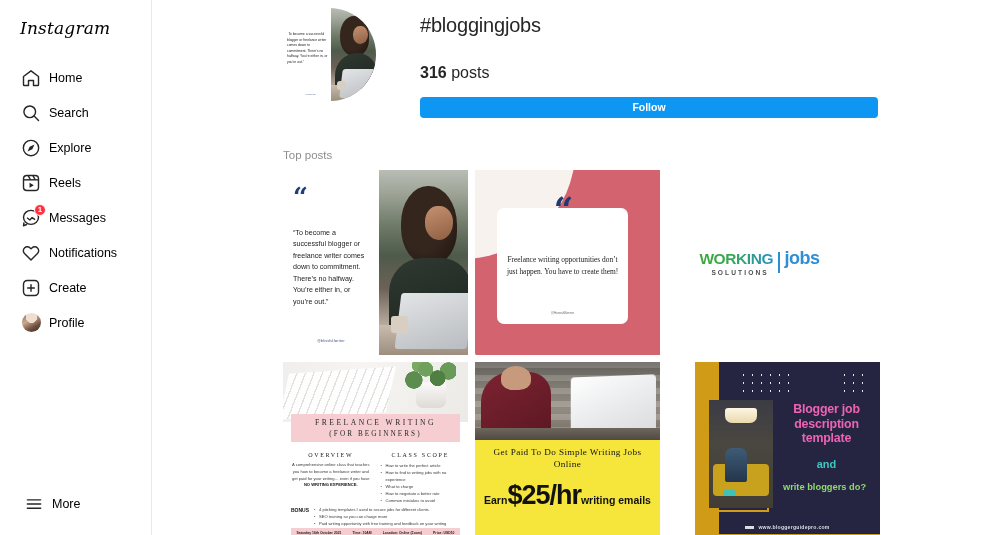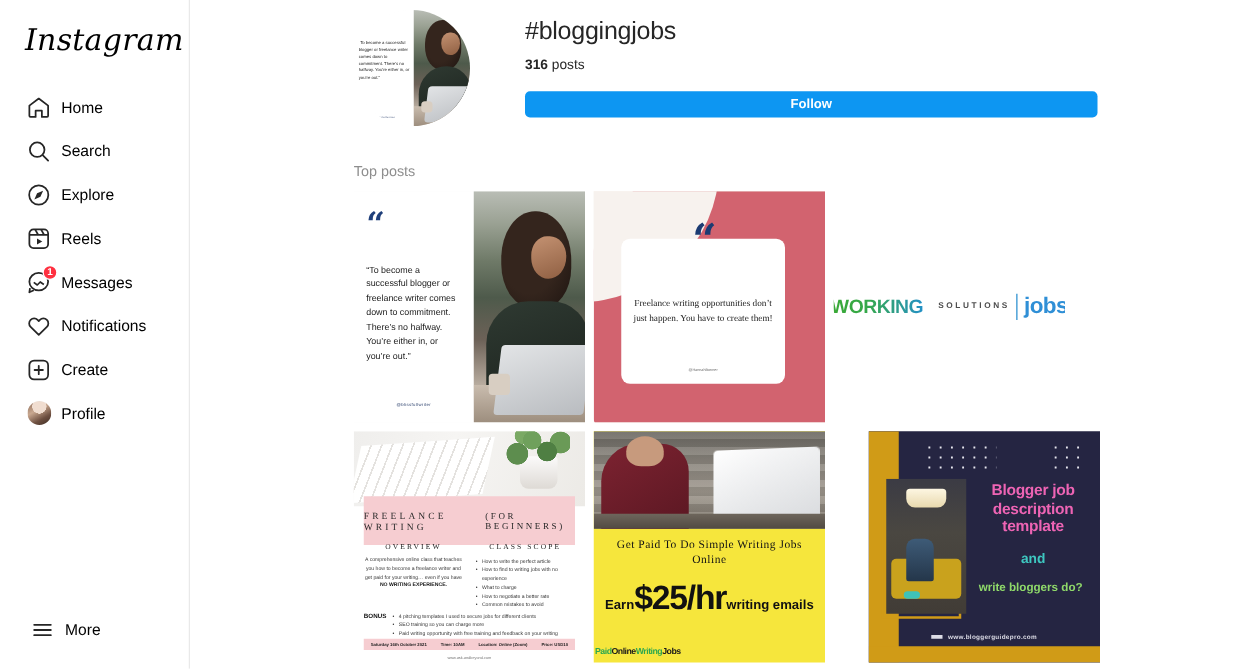--- a/index.html
+++ b/index.html
@@ -17,21 +17,21 @@
     border-right: 1px solid #e9e9e9;
     background: #fff;
     position: relative;
     flex: 0 0 152px;
     padding: 0 12px;
   }
   .brand {
     margin: 18px 0 22px 8px;
     font-family: "DejaVu Serif", serif;
     font-style: italic;
-    font-size: 24px;
+    font-size: 17px;
     color: #000;
     letter-spacing: .2px;
   }
   .nav-item {
     display: flex; align-items: center;
     gap: 7px;
     height: 35px;
     padding-left: 8px;
     border-radius: 18px;
     cursor: pointer;
@@ -87,22 +87,22 @@
     overflow: hidden; flex: 0 0 93px;
     background: #fff;
     position: relative;
   }
   .hash-meta { flex: 1 1 auto; padding-top: 6px; }
   .hash-title {
     font-size: 20px; font-weight: 400; color: #262626;
     letter-spacing: -.2px;
   }
   .hash-count {
-    font-size: 11px; color: #262626;
-    margin-top: 9px;
+    font-size: 16px; color: #262626;
+    margin-top: 27px;
   }
   .hash-count b { font-weight: 700; }
   .follow-btn {
     display: block; width: 458px; height: 21px;
     margin-top: 15px;
     background: #0d96f2;
     border: none; border-radius: 4px;
     color: #fff; font-size: 10.5px; font-weight: 700;
     font-family: "Liberation Sans", sans-serif;
     cursor: pointer;
@@ -215,21 +215,21 @@
     position: absolute; bottom: 9px; left: 0; right: 0;
     text-align: center; font-size: 3px; color: #6d6d6d;
   }
 
   
   .t3 {
     background: #fff;
     display: flex; align-items: center; justify-content: center;
   }
   .t3-logo { display: flex; align-items: baseline; gap: 5px; }
-  .t3-ws { display: flex; flex-direction: row; align-items: flex-start; }
+  .t3-ws { display: flex; flex-direction: column; align-items: flex-start; }
   .t3-working {
     font-size: 15.5px; font-weight: 800; letter-spacing: -.4px;
     background: linear-gradient(90deg,#3aa935 0%, #35a84a 38%, #2f9e86 68%, #2390c9 100%);
     -webkit-background-clip: text; background-clip: text;
     color: transparent;
     line-height: 1;
   }
   .t3-sol {
     font-size: 6.6px; font-weight: 700; letter-spacing: 2.1px;
     color: #4d4d4d; margin-top: 3px; margin-left: 12px;
@@ -265,23 +265,23 @@
     position: absolute; top: -3px; right: 12px;
     width: 54px; height: 30px;
     background:
       radial-gradient(circle at 22% 70%, #5d8d4e 0 18%, transparent 19%),
       radial-gradient(circle at 44% 34%, #6fa05c 0 20%, transparent 21%),
       radial-gradient(circle at 66% 64%, #4f7f43 0 19%, transparent 20%),
       radial-gradient(circle at 86% 40%, #6a9a57 0 17%, transparent 18%),
       radial-gradient(circle at 30% 22%, #7aa964 0 14%, transparent 15%);
   }
   .t4-band {
-    position: absolute; top: 52px; left: 8px; right: 8px; height: 39px;
+    position: absolute; top: 52px; left: 8px; right: 8px; height: 28px;
     background: #f6cdd1;
-    display: flex; flex-direction: row;
+    display: flex; flex-direction: column;
     align-items: center; justify-content: center; gap: 3px;
   }
   .t4-band-l1 {
     font-family: "Liberation Serif", serif;
     font-size: 7.6px; letter-spacing: 2.5px; color: #2a2a2a;
   }
   .t4-band-l2 {
     font-family: "Liberation Serif", serif;
     font-size: 7.2px; letter-spacing: 2.1px; color: #2a2a2a;
   }

